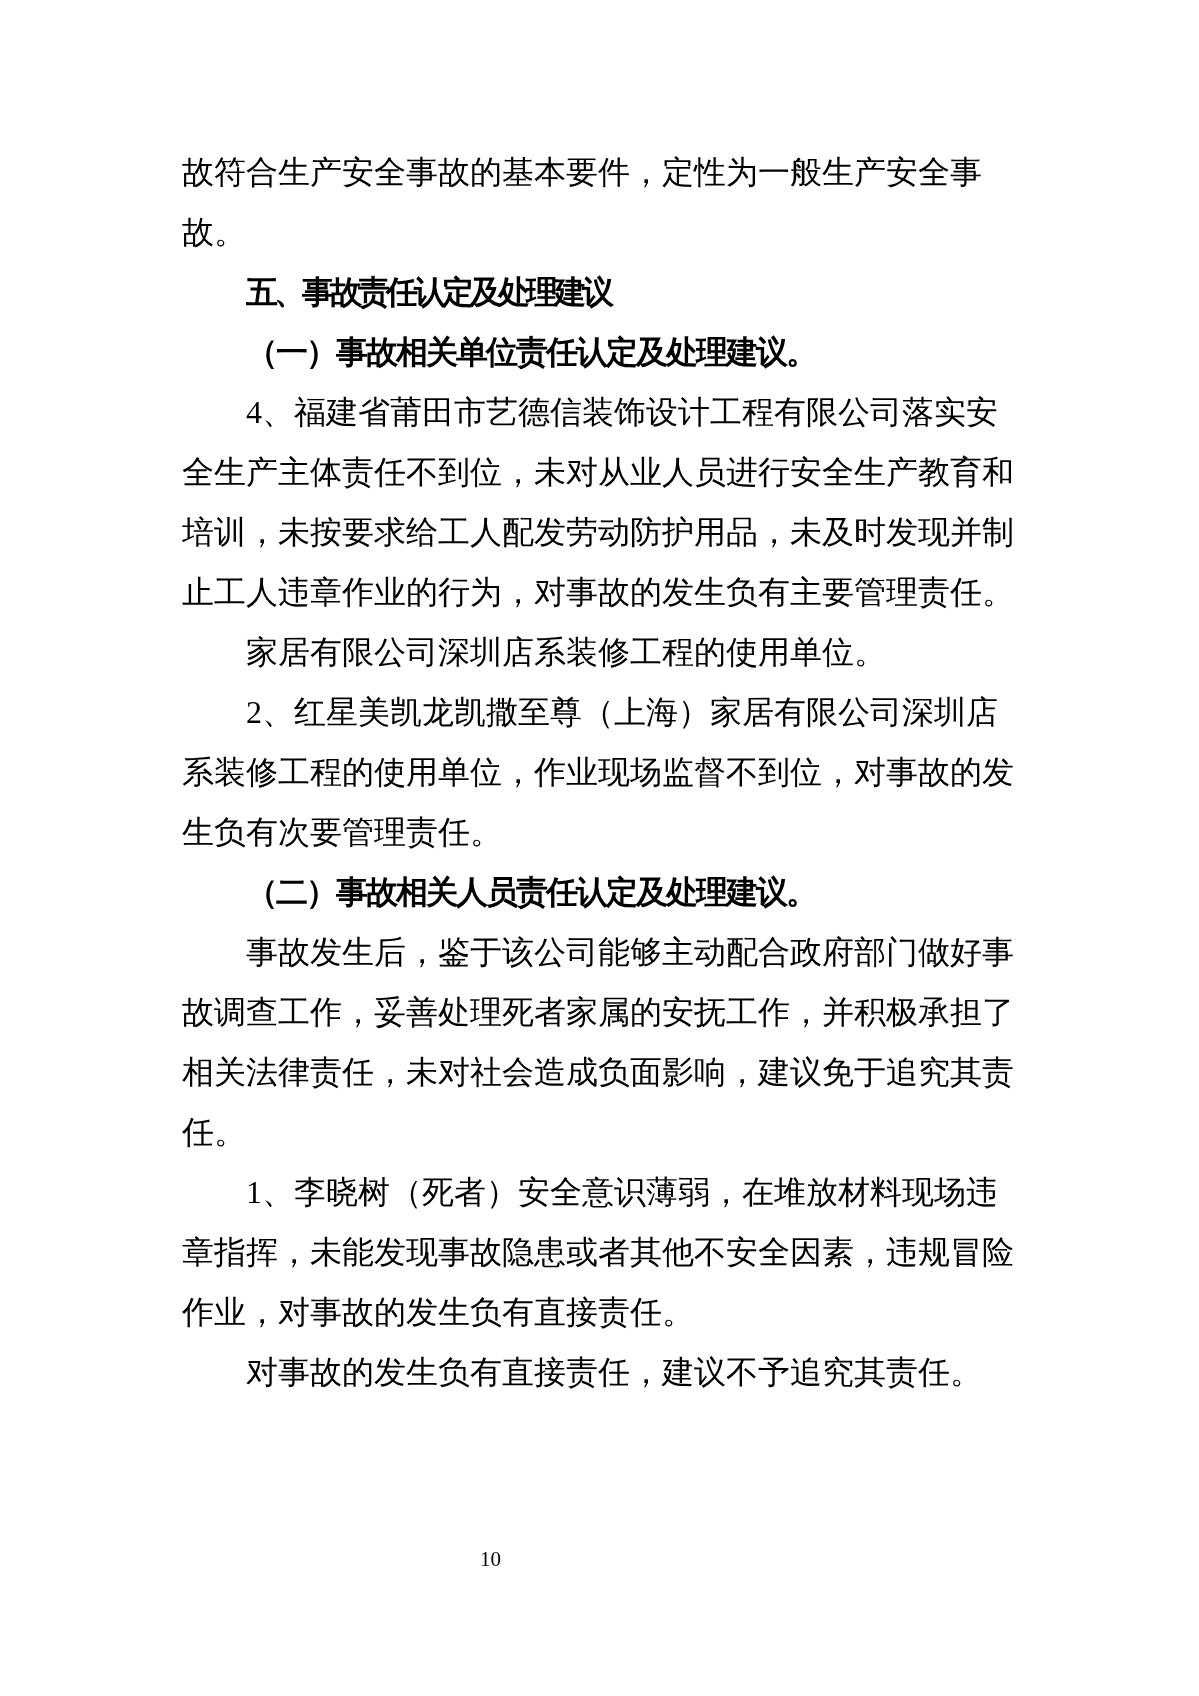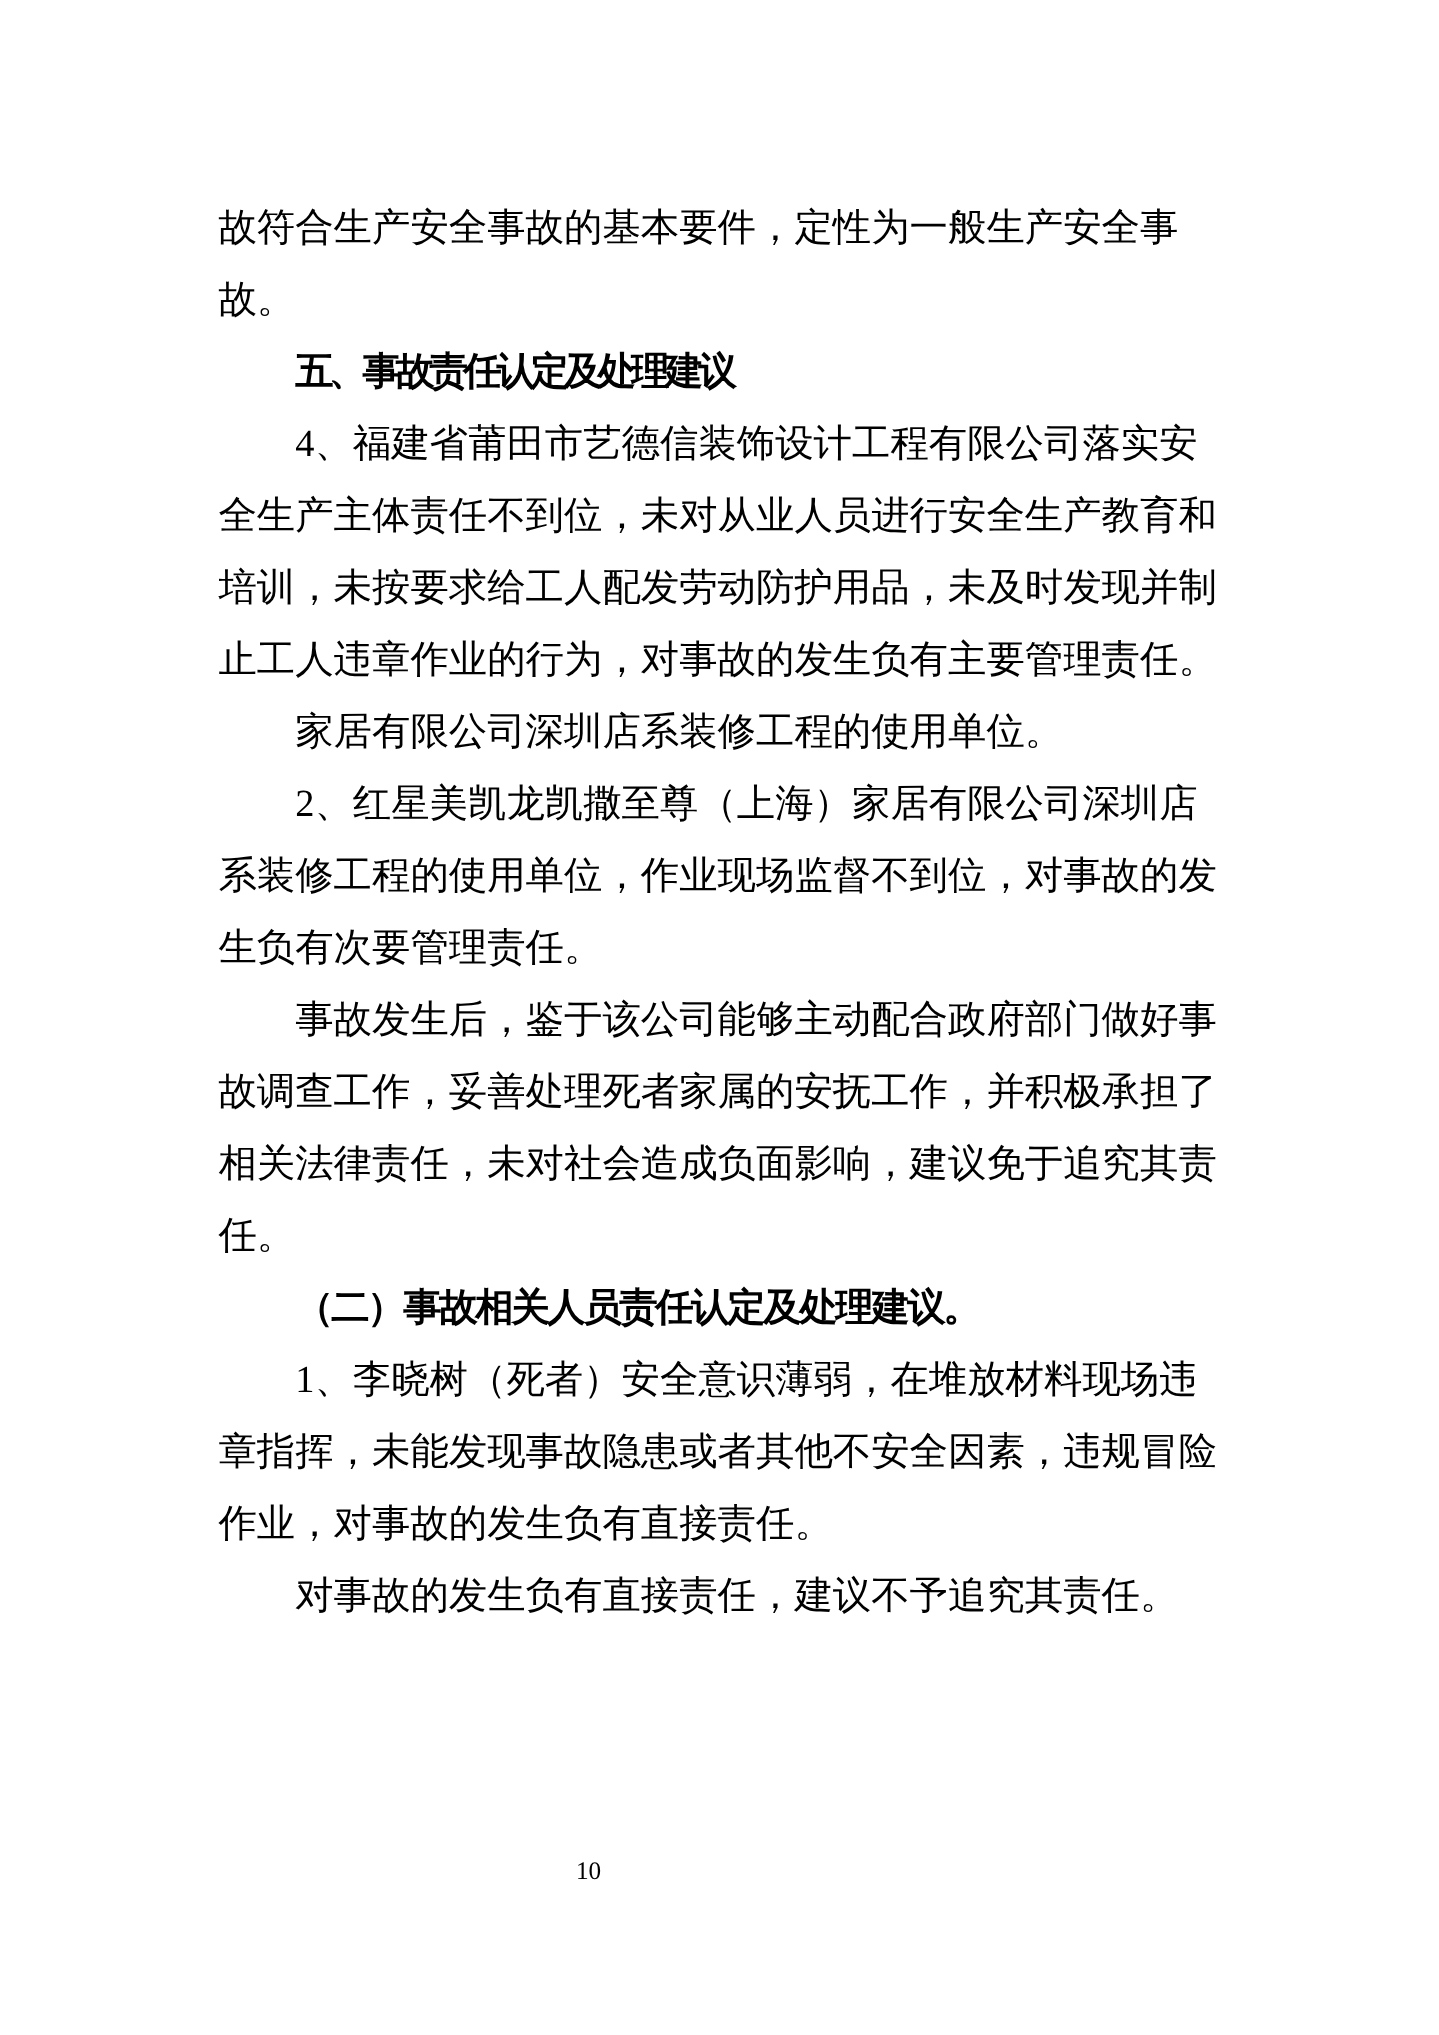--- a/index.html
+++ b/index.html
@@ -11,21 +11,21 @@
     height: 1696px;
     background: #ffffff;
     position: relative;
     overflow: hidden;
     font-family: "Liberation Serif", "DejaVu Serif", serif;
     color: #000000;
   }
   .doc-body {
     position: absolute;
     left: 182px;
-    top: 159px;
+    top: 142px;
     width: 832px;
   }
   .doc-body p {
     margin: 0;
     padding: 0;
     font-size: 32px;
     line-height: 60px;
     text-align: left;
     word-break: normal;
     line-break: strict;
@@ -55,22 +55,23 @@
     line-height: 28px;
     font-family: "Liberation Serif", "DejaVu Serif", serif;
   }
 </style>
 </head>
 <body>
 
 <div class="doc-body">
   <p>故符合生产安全事故的基本要件，定性为一般生产安全事故。</p>
   <p class="indent h1">五、事故责任认定及处理建议</p>
+  <p class="indent h2">（一）事故相关单位责任认定及处理建议。</p>
   <p class="indent">4、福建省莆田市艺德信装饰设计工程有限公司落实安全生产主体责任不到位，未对从业人员进行安全生产教育和培训，未按要求给工人配发劳动防护用品，未及时发现并制止工人违章作业的行为，对事故的发生负有主要管理责任。</p>
   <p class="indent">家居有限公司深圳店系装修工程的使用单位。</p>
   <p class="indent">2、红星美凯龙凯撒至尊（上海）家居有限公司深圳店系装修工程的使用单位，作业现场监督不到位，对事故的发生负有次要管理责任。</p>
+  <p class="indent h2">（二）事故相关人员责任认定及处理建议。</p>
   <p class="indent">事故发生后，鉴于该公司能够主动配合政府部门做好事故调查工作，妥善处理死者家属的安抚工作，并积极承担了相关法律责任，未对社会造成负面影响，建议免于追究其责任。</p>
-  <p class="indent h2">（二）事故相关人员责任认定及处理建议。</p>
   <p class="indent">1、李晓树（死者）安全意识薄弱，在堆放材料现场违章指挥，未能发现事故隐患或者其他不安全因素，违规冒险作业，对事故的发生负有直接责任。</p>
   <p class="indent">对事故的发生负有直接责任，建议不予追究其责任。</p>
 </div>
 
 <div class="page-footer">10</div>
 
 </body></html>

